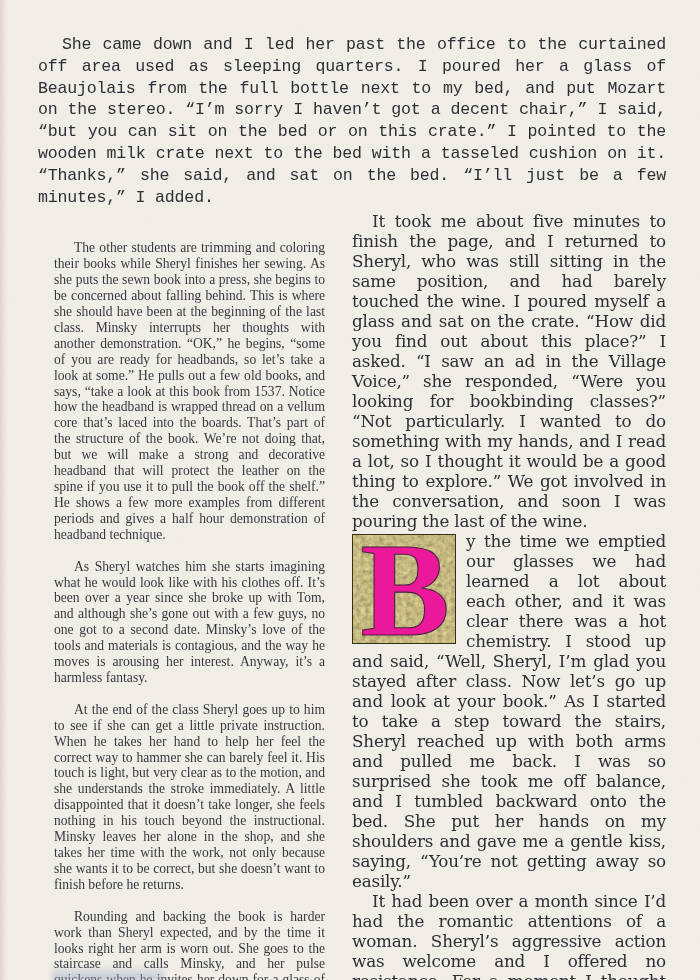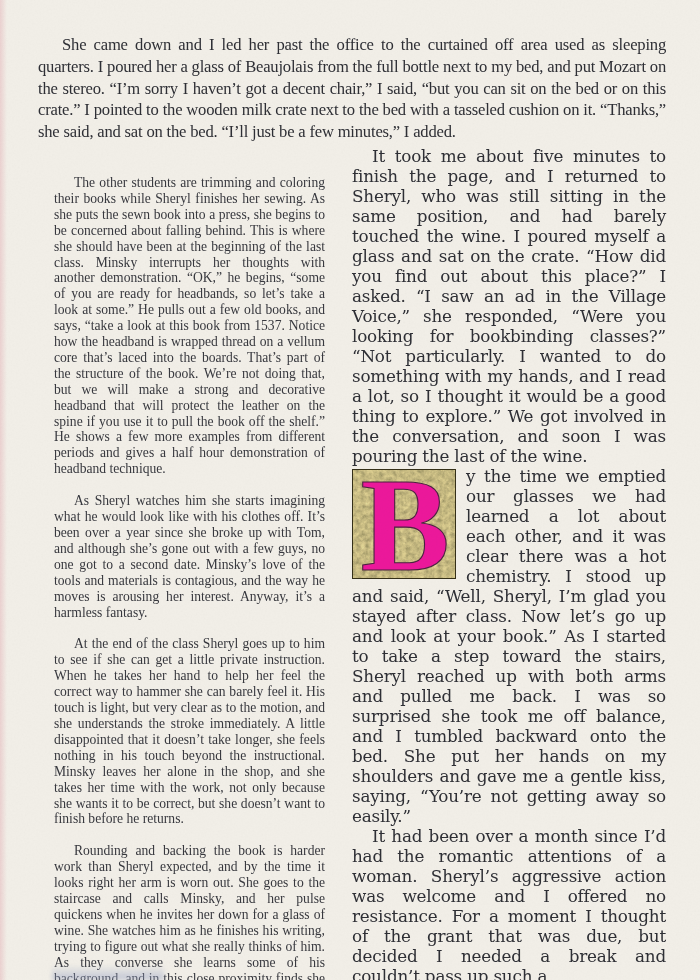--- a/index.html
+++ b/index.html
@@ -28,21 +28,21 @@
     background: linear-gradient(to top, rgba(150,163,196,0.55), rgba(150,163,196,0));
     filter: blur(2px);
     pointer-events: none;
   }
   .content {
     position: absolute; left: 38px; top: 34px; width: 628px;
     color: #2e2f35;
   }
   .intro p {
     margin: 0;
-    font-family: Liberation Serif, serif;
+    font-family: Liberation Mono, monospace;
     font-size: 16.6px;
     line-height: 21.8px;
     text-align: justify;
     text-indent: 24px;
     letter-spacing: -0.2px;
   }
   .columns {
     display: flex;
     gap: 11px;
     margin-top: 3px;

